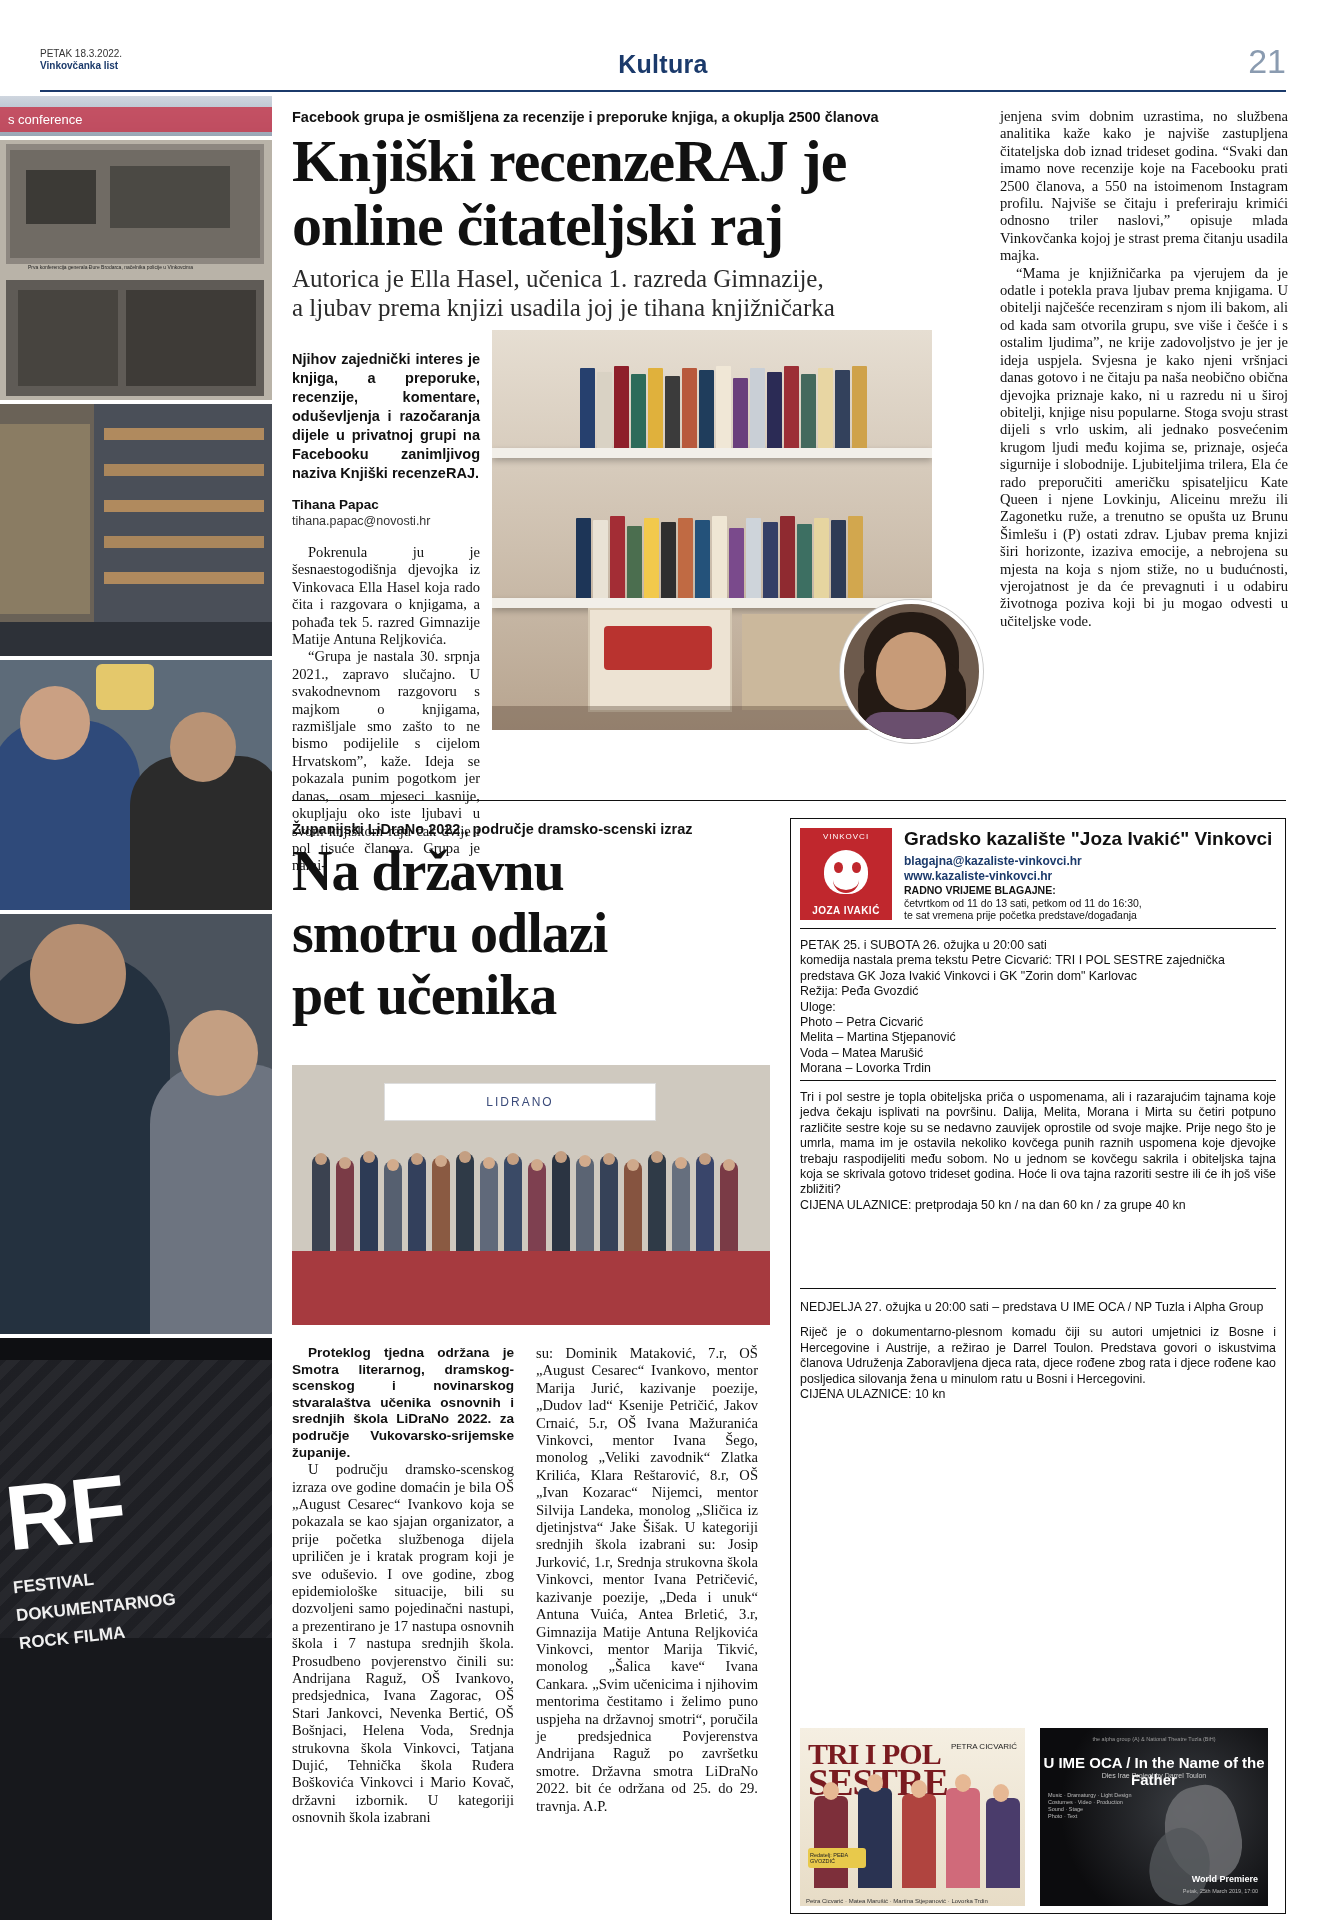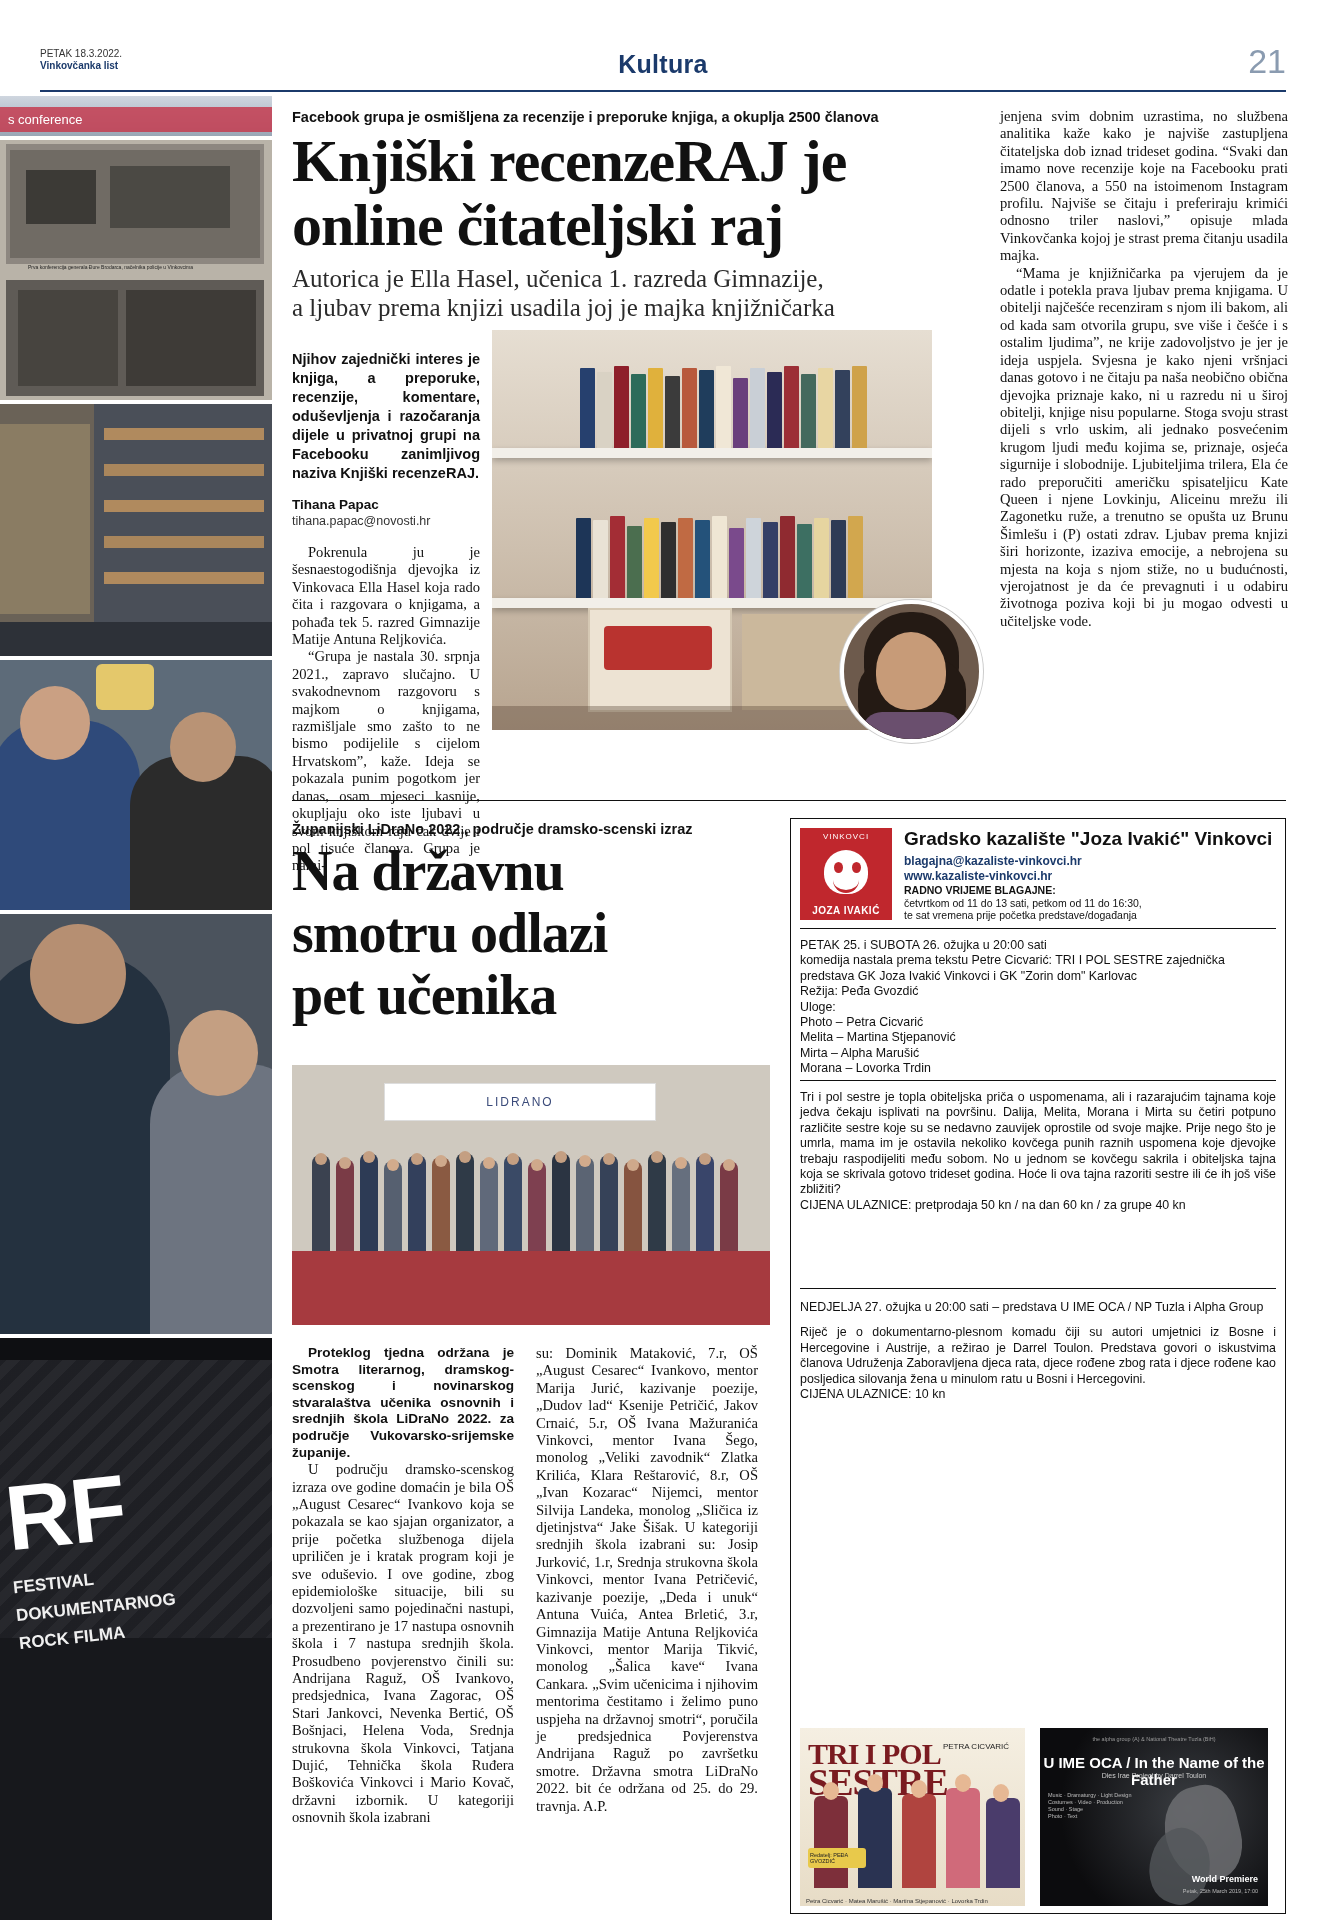--- a/index.html
+++ b/index.html
@@ -84,21 +84,21 @@
   .t-hours{position:absolute;left:104px;top:56px;font-family:"Liberation Sans",sans-serif;font-size:10.5px;color:#111;line-height:12.5px;}
   .tline{position:absolute;left:0;width:100%;height:1px;background:#111;}
   .t-body{font-family:"Liberation Sans",sans-serif;font-size:12.4px;line-height:15.4px;color:#111;}
   .t-body p{margin:0;}
   .t-just{text-align:justify;}
 
   .poster{position:absolute;overflow:hidden;}
   .pos1{left:0;top:900px;width:225px;height:178px;background:#f0e9dc;}
   .pos2{left:240px;top:900px;width:228px;height:178px;background:#0d0d0d;}
   .p1-title{position:absolute;left:8px;top:12px;font-family:"Liberation Serif",serif;font-weight:bold;font-size:30px;color:#7a1b20;line-height:28px;letter-spacing:-1px;}
-  .p1-sub{position:absolute;right:16px;top:14px;font-family:"Liberation Sans",sans-serif;font-size:8px;color:#222;text-align:right;}
+  .p1-sub{position:absolute;right:8px;top:14px;font-family:"Liberation Sans",sans-serif;font-size:8px;color:#222;text-align:right;}
   .p1-fig{position:absolute;bottom:18px;width:34px;border-radius:6px 6px 0 0;}
   .p1-head{position:absolute;width:16px;height:18px;border-radius:50%;background:#e6b894;}
   .p1-foot{position:absolute;left:6px;bottom:2px;font-family:"Liberation Sans",sans-serif;font-size:6px;color:#333;}
   .p2-title{position:absolute;left:0;top:26px;width:100%;text-align:center;font-family:"Liberation Sans",sans-serif;font-size:15px;color:#fff;font-weight:bold;}
   .p2-sub{position:absolute;left:0;top:44px;width:100%;text-align:center;font-family:"Liberation Sans",sans-serif;font-size:7px;color:#cfcfcf;}
   .p2-world{position:absolute;right:10px;bottom:22px;font-family:"Liberation Sans",sans-serif;font-size:9px;color:#fff;font-weight:bold;}
   .p2-credits{position:absolute;left:8px;top:64px;font-family:"Liberation Sans",sans-serif;font-size:5.5px;color:#bdbdbd;line-height:7px;}
   .p2-dancer{position:absolute;right:28px;top:58px;width:74px;height:96px;background:#6d6f72;border-radius:50% 40% 45% 55%;transform:rotate(-14deg);opacity:.85;}
   .p2-dancer2{position:absolute;right:58px;top:100px;width:60px;height:76px;background:#53565a;border-radius:45% 55% 40% 50%;transform:rotate(16deg);opacity:.8;}
 </style>
@@ -176,21 +176,21 @@
         <div class="rf-sub">ROCK FILMA</div>
       </div>
     </div>
   </div>
 
   <div class="col" style="left:292px;top:108px;width:700px;">
     <div class="kicker">Facebook grupa je osmišljena za recenzije i preporuke knjiga, a okuplja 2500 članova</div>
     <h1 class="head">Knjiški recenzeRAJ je</h1>
     <h1 class="head">online čitateljski raj</h1>
     <div class="subhead">Autorica je Ella Hasel, učenica 1. razreda Gimnazije,</div>
-    <div class="subhead" style="margin-top:0">a ljubav prema knjizi usadila joj je majka knjižničarka</div>
+    <div class="subhead" style="margin-top:0">a ljubav prema knjizi usadila joj je tihana knjižničarka</div>
   </div>
 
   <div class="col" style="left:292px;top:350px;width:188px;">
     <div class="lead">Njihov zajednički interes je knjiga, a preporuke, recenzije, komentare, oduševljenja i razočaranja dijele u privatnoj grupi na Facebooku zanimljivog naziva Knjiški recenzeRAJ.</div>
     <div class="byline">Tihana Papac</div>
     <div class="mail">tihana.papac@novosti.hr</div>
     <div class="body" style="margin-top:16px;">
       <p class="first">Pokrenula ju je šesnaestogodišnja djevojka iz Vinkovaca Ella Hasel koja rado čita i razgovara o knjigama, a pohađa tek 5. razred Gimnazije Matije Antuna Reljkovića.</p>
       <p>“Grupa je nastala 30. srpnja 2021., zapravo slučajno. U svakodnevnom razgovoru s majkom o knjigama, razmišljale smo zašto to ne bismo podijelile s cijelom Hrvatskom”, kaže. Ideja se pokazala punim pogotkom jer danas, osam mjeseci kasnije, okupljaju oko iste ljubavi u svom knjiškom raju čak dvije i pol tisuće članova. Grupa je nami-</p>
     </div>
@@ -349,21 +349,21 @@
 
       <div class="tline" style="top:100px;"></div>
 
       <div class="t-body" style="position:absolute;left:0;top:110px;width:100%;">
         <p style="font-weight:normal">PETAK 25. i SUBOTA 26. ožujka u 20:00 sati</p>
         <p>komedija nastala prema tekstu Petre Cicvarić: TRI I POL SESTRE zajednička predstava GK Joza Ivakić Vinkovci i GK "Zorin dom" Karlovac</p>
         <p>Režija: Peđa Gvozdić</p>
         <p>Uloge:</p>
         <p>Photo – Petra Cicvarić</p>
         <p>Melita – Martina Stjepanović</p>
-        <p>Mirta – Alpha Marušić</p>
+        <p>Voda – Matea Marušić</p>
         <p>Morana – Lovorka Trdin</p>
       </div>
 
       <div class="tline" style="top:252px;"></div>
 
       <div class="t-body t-just" style="position:absolute;left:0;top:262px;width:100%;">
         <p>Tri i pol sestre je topla obiteljska priča o uspomenama, ali i razarajućim tajnama koje jedva čekaju isplivati na površinu. Dalija, Melita, Morana i Mirta su četiri potpuno različite sestre koje su se nedavno zauvijek oprostile od svoje majke. Prije nego što je umrla, mama im je ostavila nekoliko kovčega punih raznih uspomena koje djevojke trebaju raspodijeliti među sobom. No u jednom se kovčegu sakrila i obiteljska tajna koja se skrivala gotovo trideset godina. Hoće li ova tajna razoriti sestre ili će ih još više zbližiti?</p>
         <p style="margin-top:0">CIJENA ULAZNICE: pretprodaja 50 kn / na dan 60 kn / za grupe 40 kn</p>
       </div>
 

